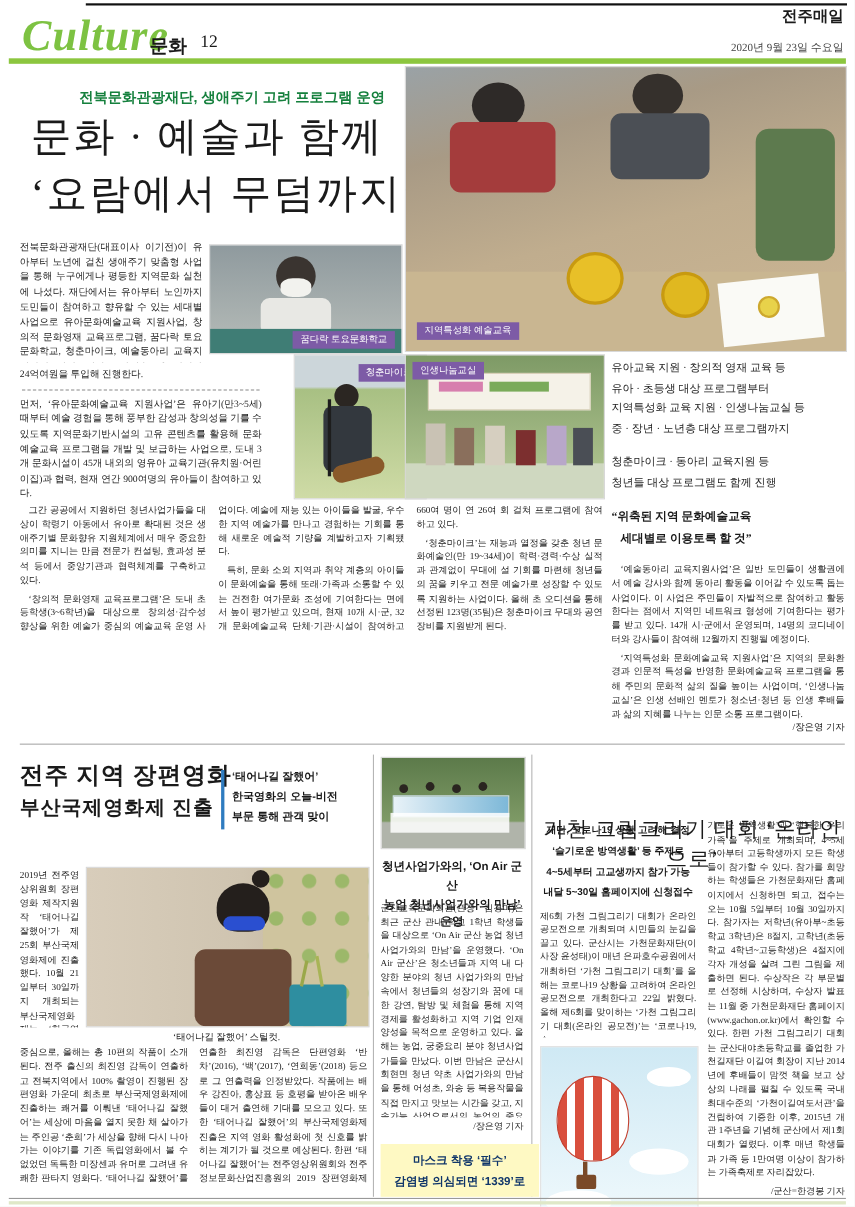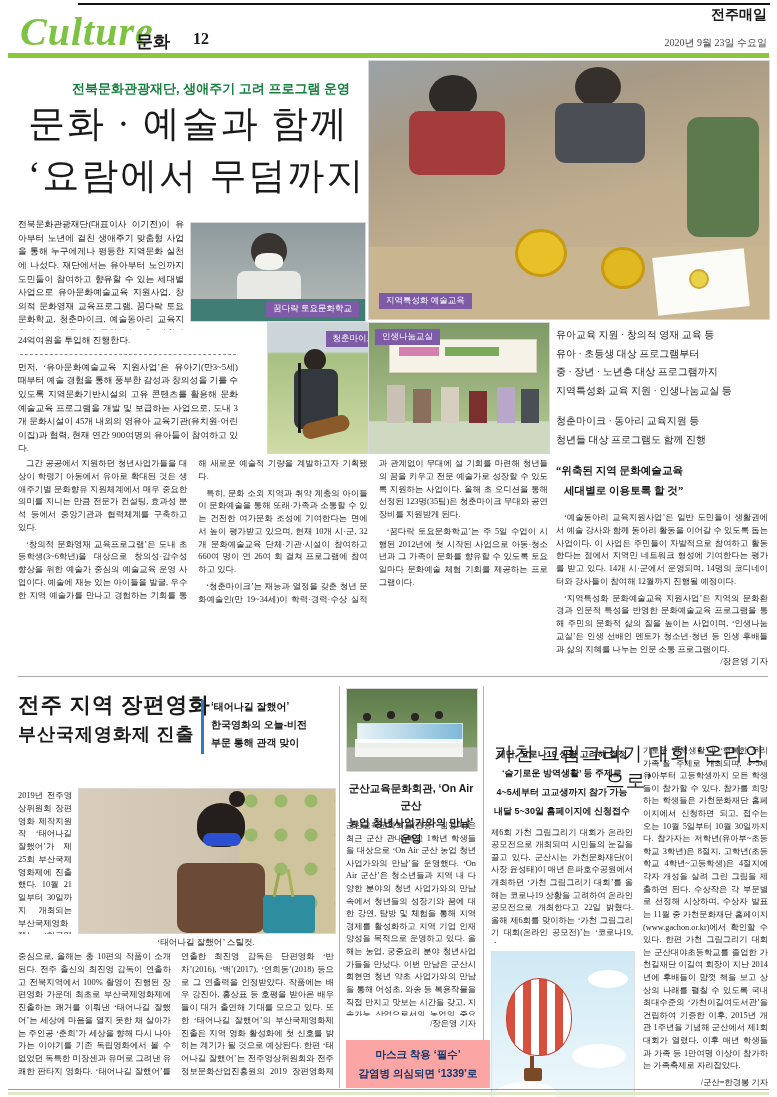--- a/index.html
+++ b/index.html
@@ -5,21 +5,21 @@
   html,body{margin:0;padding:0;background:#f2f2f2;}
   #page{position:relative;width:777px;height:1097px;background:#ffffff;overflow:hidden;
         font-family:"Liberation Serif",serif;color:#1a1a1a;}
   .abs{position:absolute;}
   .jt{text-align:justify;overflow:hidden;}
   .sans{font-family:"Liberation Sans",sans-serif;}
   
   #top-rule{left:78px;top:3px;width:692px;height:2px;background:#111;}
   #culture-en{left:20px;top:8px;font-size:40px;font-style:italic;font-weight:bold;color:#7dc242;letter-spacing:1px;}
   #section-ko{left:136px;top:30px;font-size:17px;font-weight:bold;}
-  #page-num{left:182px;top:30px;font-size:16px;font-weight:bold;margin-left:11px;}
+  #page-num{left:182px;top:30px;font-size:16px;font-weight:normal;}
   #paper-name{right:10px;top:6px;font-size:14px;font-weight:bold;text-align:right;left:auto;}
   #paper-date{right:10px;top:36px;font-size:10px;color:#444;left:auto;}
   #green-bar{left:8px;top:53px;width:761px;height:5px;background:#8cc63f;}
   
   #kicker{left:40px;top:80px;font-size:13px;font-weight:bold;color:#15803d;margin-left:32px;}
   #headline1{left:28px;top:99px;font-size:37px;letter-spacing:2px;}
   #headline2{left:28px;top:151px;font-size:37px;letter-spacing:2px;}
   .bodytxt{font-size:8.4px;line-height:1.52;}
   #lead-a{left:18px;top:218px;width:166px;height:112px;font-size:8.8px;line-height:1.55;}
   #lead-b{left:18px;top:334px;width:220px;height:118px;font-size:8.8px;line-height:1.55;}
@@ -53,21 +53,21 @@
   #fl-subhead{left:211px;top:698px;width:122px;font-size:10px;font-weight:bold;line-height:1.8;}
   #fl-colA{left:18px;top:790px;width:54px;height:144px;}
   #ph-film{left:78px;top:788px;width:256px;height:144px;background:linear-gradient(90deg,#d8cdbb 0%,#cfc4b0 55%,#bcae96 100%);}
   #fl-caption{left:78px;top:937px;width:256px;font-size:8.6px;text-align:center;}
   #fl-2col{left:18px;top:951px;width:316px;height:136px;column-count:2;column-gap:10px;}
   
   #ph-students{left:346px;top:688px;width:130px;height:82px;background:linear-gradient(180deg,#5c7a4a 0%,#7e9a66 70%,#b0b4aa 72%,#b0b4aa 100%);}
   #gs-headline{left:346px;top:780px;width:130px;font-size:10.5px;font-weight:bold;text-align:center;line-height:1.6;font-family:"Liberation Sans",sans-serif;}
   #gs-body{left:346px;top:820px;width:130px;height:196px;font-size:8.3px;}
   #gs-reporter{left:346px;top:1018px;width:130px;text-align:right;font-size:8.3px;}
-  #notice-box{left:346px;top:1040px;width:144px;height:48px;background:#fca5a5;text-align:center;
+  #notice-box{left:346px;top:1040px;width:144px;height:48px;background:#fef9c3;text-align:center;
               font-family:"Liberation Sans",sans-serif;font-size:10.5px;font-weight:bold;color:#10366a;
               display:flex;flex-direction:column;justify-content:center;gap:5px;}
   
   #gc-headline{left:491px;top:740px;width:277px;text-align:center;font-size:19.5px;letter-spacing:1px;}
   #gc-cols{left:491px;top:745px;width:277px;display:flex;gap:10px;}
   .gc-c1{width:142px;} .gc-c2{width:125px;}
   #gc-subheads{font-family:"Liberation Sans",sans-serif;font-size:9px;font-weight:bold;text-align:center;line-height:2.1;margin-bottom:6px;}
   .gc-body{font-size:8.3px;line-height:1.52;text-align:justify;}
   #gc-bodyA{height:116px;overflow:hidden;}
   #gc-bodyB{height:330px;overflow:hidden;}
@@ -140,36 +140,35 @@
     <div class="shape" style="left:72px;top:64px;width:18px;height:36px;background:#d6cfc0;"></div>
     <div class="shape" style="left:100px;top:68px;width:18px;height:32px;background:#7c2f2f;"></div>
     <div class="shape" style="left:128px;top:64px;width:18px;height:36px;background:#b8a7c9;"></div>
     <div class="shape" style="left:152px;top:66px;width:18px;height:34px;background:#4a4e55;"></div>
     <div class="lbl" style="left:6px;top:6px;">인생나눔교실</div>
   </div>
 
   <div class="abs" id="info-block">
     <div>유아교육 지원 · 창의적 영재 교육 등</div>
     <div>유아 · 초등생 대상 프로그램부터</div>
+    <div>지역특성화 교육 지원 · 인생나눔교실 등</div>
     <div>중 · 장년 · 노년층 대상 프로그램까지</div>
-    <div>지역특성화 교육 지원 · 인생나눔교실 등</div>
     <div class="gap"></div>
     <div>청춘마이크 · 동아리 교육지원 등</div>
     <div>청년들 대상 프로그램도 함께 진행</div>
     <div class="gap"></div>
     <div class="quoteline">“위축된 지역 문화예술교육</div>
     <div class="quoteline" style="padding-left:8px;">세대별로 이용토록 할 것”</div>
   </div>
 
   <div class="abs bodytxt jt" id="body-3col">
     <p>그간 공공에서 지원하던 청년사업가들을 대상이 학령기 아동에서 유아로 확대된 것은 생애주기별 문화향유 지원체계에서 매우 중요한 의미를 지니는 만큼 전문가 컨설팅, 효과성 분석 등에서 중앙기관과 협력체계를 구축하고 있다.</p>
     <p>‘창의적 문화영재 교육프로그램’은 도내 초등학생(3~6학년)을 대상으로 창의성·감수성 향상을 위한 예술가 중심의 예술교육 운영 사업이다. 예술에 재능 있는 아이들을 발굴, 우수한 지역 예술가를 만나고 경험하는 기회를 통해 새로운 예술적 기량을 계발하고자 기획됐다.</p>
     <p>특히, 문화 소외 지역과 취약 계층의 아이들이 문화예술을 통해 또래·가족과 소통할 수 있는 건전한 여가문화 조성에 기여한다는 면에서 높이 평가받고 있으며, 현재 10개 시·군, 32개 문화예술교육 단체·기관·시설이 참여하고 660여 명이 연 26여 회 걸쳐 프로그램에 참여하고 있다.</p>
     <p>‘청춘마이크’는 재능과 열정을 갖춘 청년 문화예술인(만 19~34세)이 학력·경력·수상 실적과 관계없이 무대에 설 기회를 마련해 청년들의 꿈을 키우고 전문 예술가로 성장할 수 있도록 지원하는 사업이다. 올해 초 오디션을 통해 선정된 123명(35팀)은 청춘마이크 무대와 공연 장비를 지원받게 된다.</p>
-    <p>‘꿈다락 토요문화학교’는 주 5일 수업이 시행된 2012년에 첫 시작된 사업으로 아동·청소년과 그 가족이 문화를 향유할 수 있도록 토요일마다 문화예술 체험 기회를 제공하는 프로그램이다.</p>
   </div>
   <div class="abs bodytxt jt" id="side-col">
     <p>‘예술동아리 교육지원사업’은 일반 도민들이 생활권에서 예술 강사와 함께 동아리 활동을 이어갈 수 있도록 돕는 사업이다. 이 사업은 주민들이 자발적으로 참여하고 활동한다는 점에서 지역민 네트워크 형성에 기여한다는 평가를 받고 있다. 14개 시·군에서 운영되며, 14명의 코디네이터와 강사들이 참여해 12월까지 진행될 예정이다.</p>
     <p>‘지역특성화 문화예술교육 지원사업’은 지역의 문화환경과 인문적 특성을 반영한 문화예술교육 프로그램을 통해 주민의 문화적 삶의 질을 높이는 사업이며, ‘인생나눔교실’은 인생 선배인 멘토가 청소년·청년 등 인생 후배들과 삶의 지혜를 나누는 인문 소통 프로그램이다.</p>
 
   </div>
   <div class="abs" id="main-reporter">/장은영 기자</div>
 
   <div class="abs" id="divider-h"></div>
   <div class="abs vdiv" id="vdiv1"></div>
@@ -202,21 +201,21 @@
 
   <div class="ph" id="ph-students">
     <div class="shape" style="left:10px;top:34px;width:104px;height:18px;background:linear-gradient(90deg,#e8f2f8,#7db8d8);border:1px solid #cfe0ea;"></div>
     <div class="shape" style="left:8px;top:50px;width:108px;height:18px;background:rgba(255,255,255,0.85);"></div>
     <div class="shape" style="left:16px;top:24px;width:8px;height:8px;border-radius:50%;background:#2a2520;"></div>
     <div class="shape" style="left:40px;top:22px;width:8px;height:8px;border-radius:50%;background:#2a2520;"></div>
     <div class="shape" style="left:64px;top:24px;width:8px;height:8px;border-radius:50%;background:#2a2520;"></div>
     <div class="shape" style="left:88px;top:22px;width:8px;height:8px;border-radius:50%;background:#2a2520;"></div>
   </div>
   <div class="abs" id="gs-headline">
-    <div>군산교육문화회관, ‘On Air 군산</div>
+    <div>청년사업가와의, ‘On Air 군산</div>
     <div>농업 청년사업가와의 만남’ 운영</div>
   </div>
   <div class="abs bodytxt jt" id="gs-body">군산교육문화회관(관장 김경미)은 최근 군산 관내 학교 1학년 학생들을 대상으로 ‘On Air 군산 농업 청년사업가와의 만남’을 운영했다. ‘On Air 군산’은 청소년들과 지역 내 다양한 분야의 청년 사업가와의 만남 속에서 청년들의 성장기와 꿈에 대한 강연, 탐방 및 체험을 통해 지역 경제를 활성화하고 지역 기업 인재 양성을 목적으로 운영하고 있다. 올해는 농업, 궁중요리 분야 청년사업가들을 만났다. 이번 만남은 군산시 회현면 청년 약초 사업가와의 만남을 통해 어성초, 와송 등 복용작물을 직접 만지고 맛보는 시간을 갖고, 지속가능 산업으로서의 농업의 중요성을 깨닫는 계기가 됐다. 군산교육문화회관 관계자는 “앞으로도 지역 청년사업가와의 만남을 통한 다양한 체험기회를 제공해 지역 복합문화공간으로서의 역할을 수행할 수 있도록 꾸준히 노력하겠다”고 말했다.</div>
   <div class="abs" id="gs-reporter">/장은영 기자</div>
   <div class="abs" id="notice-box">
     <div>마스크 착용 ‘필수’</div>
     <div>감염병 의심되면 ‘1339’로</div>
   </div>
 
   <div class="abs" id="gc-headline">가천 그림그리기 대회 ‘온라인으로’</div>

